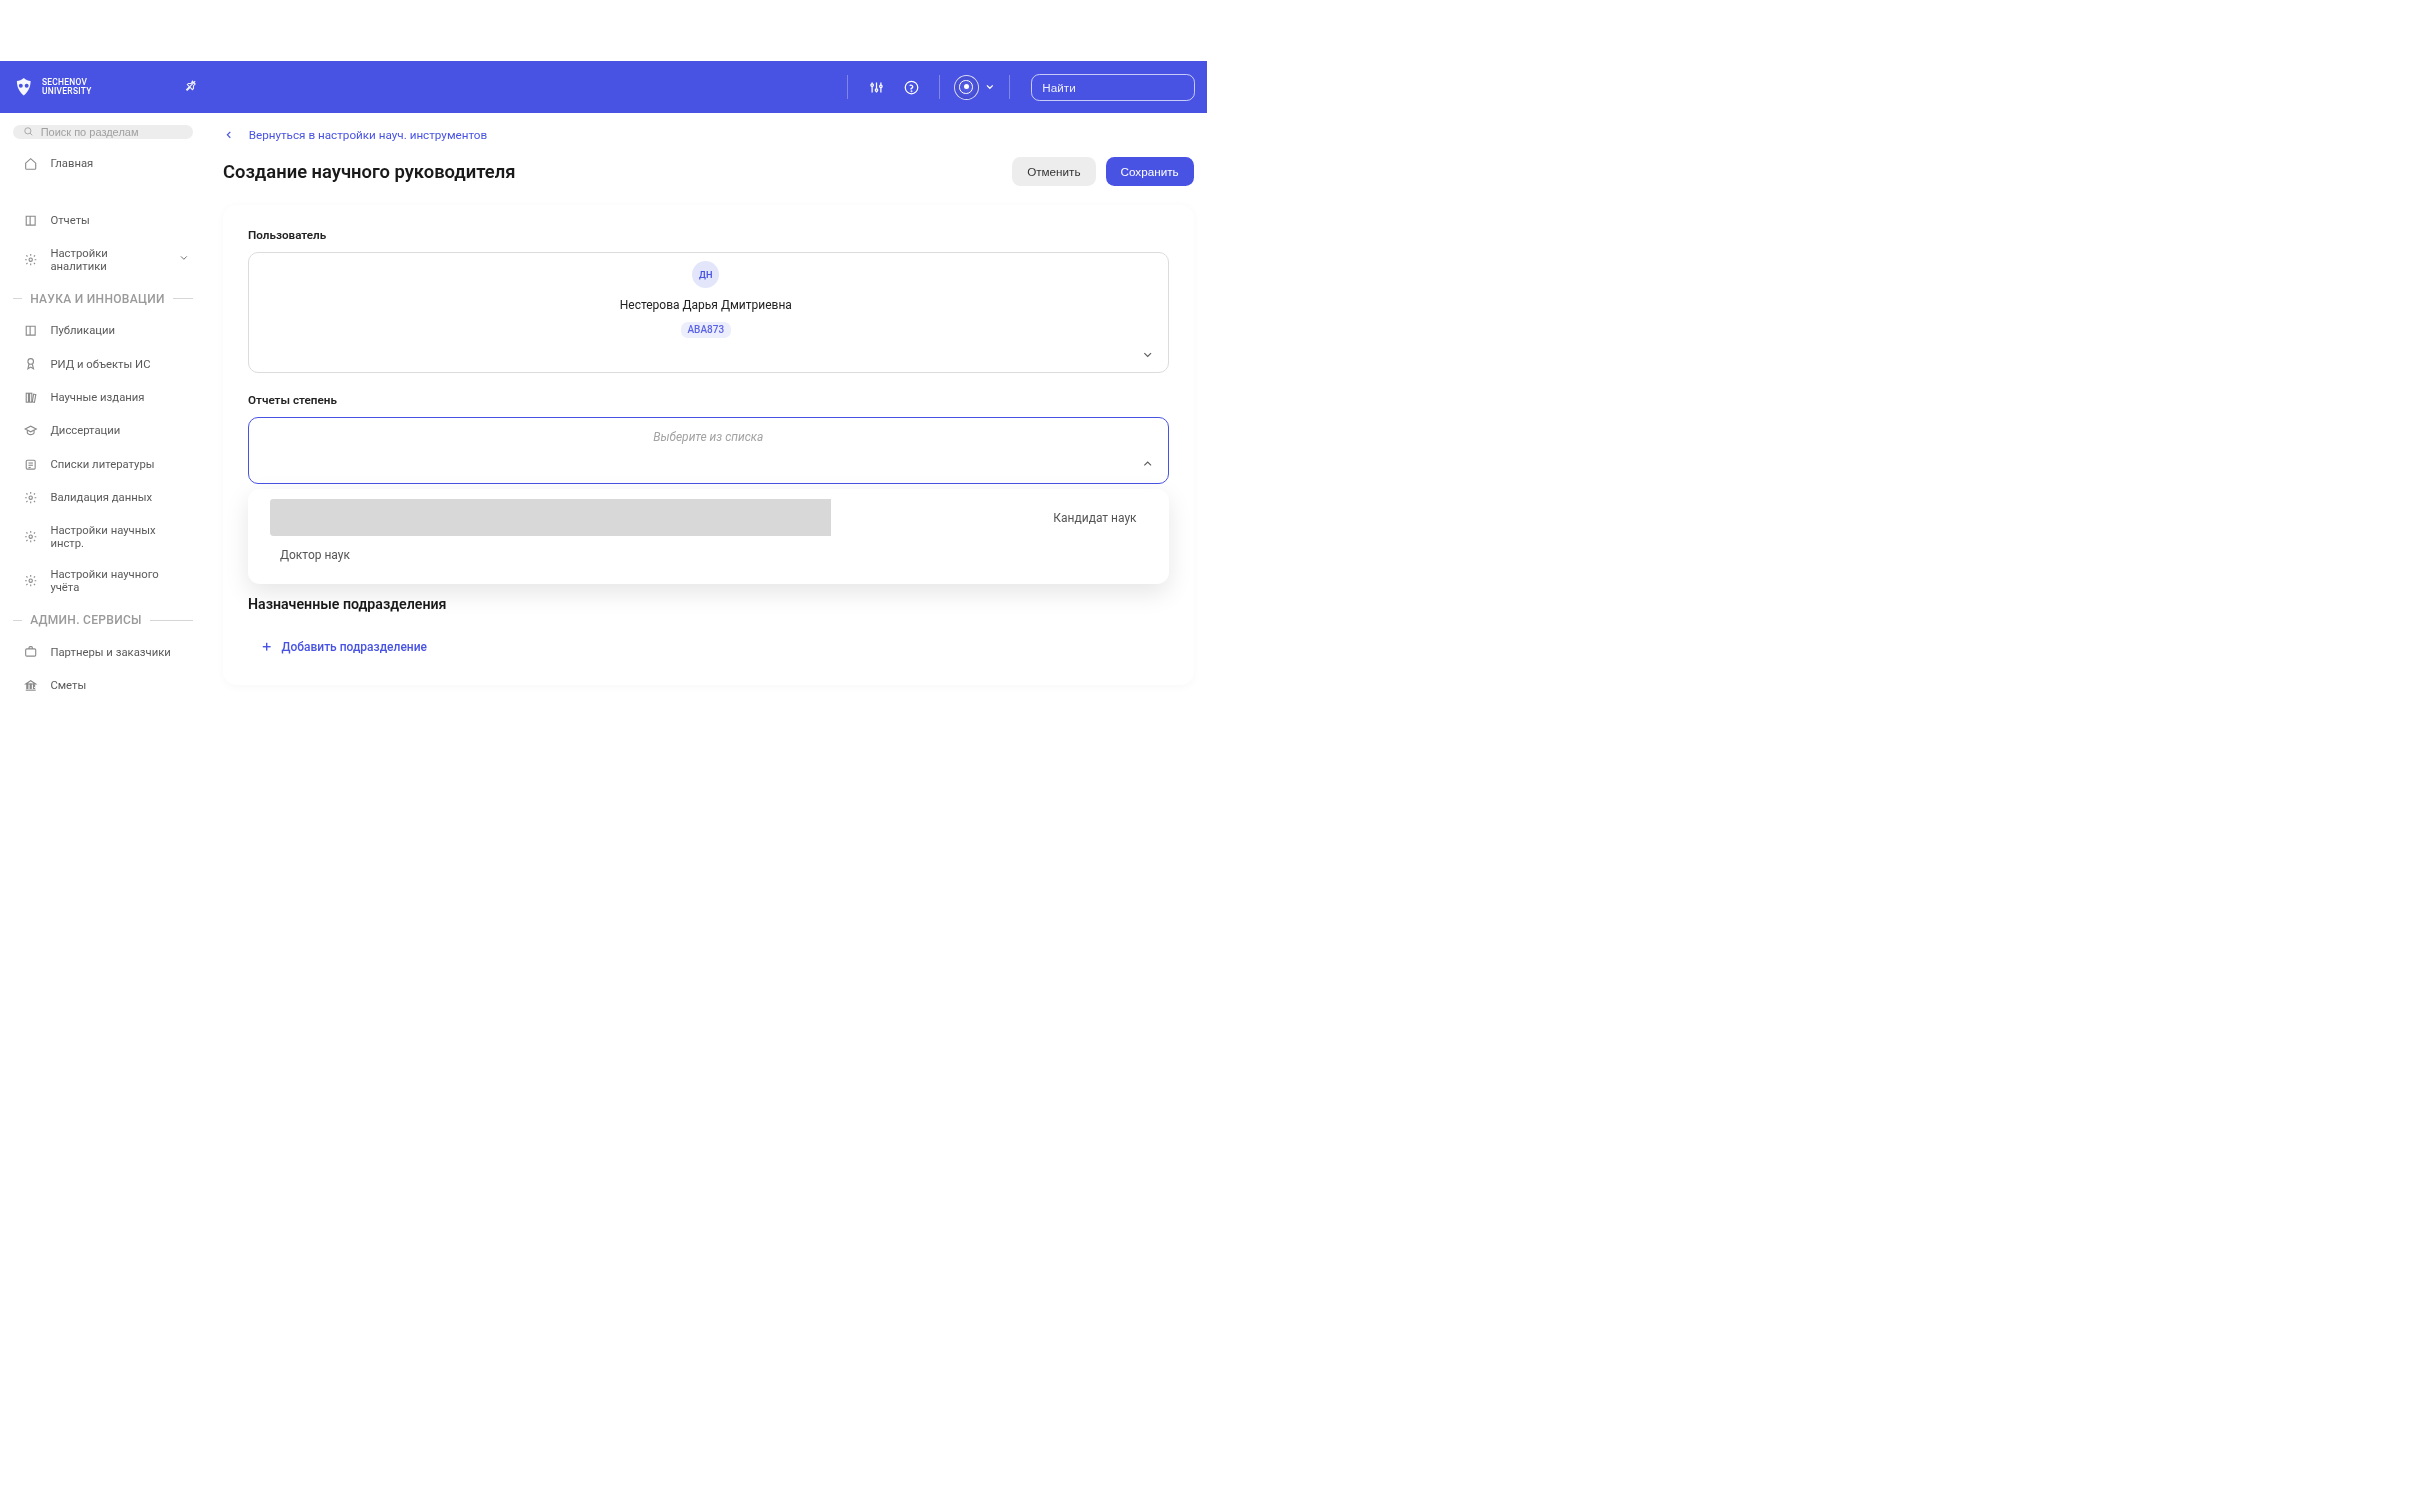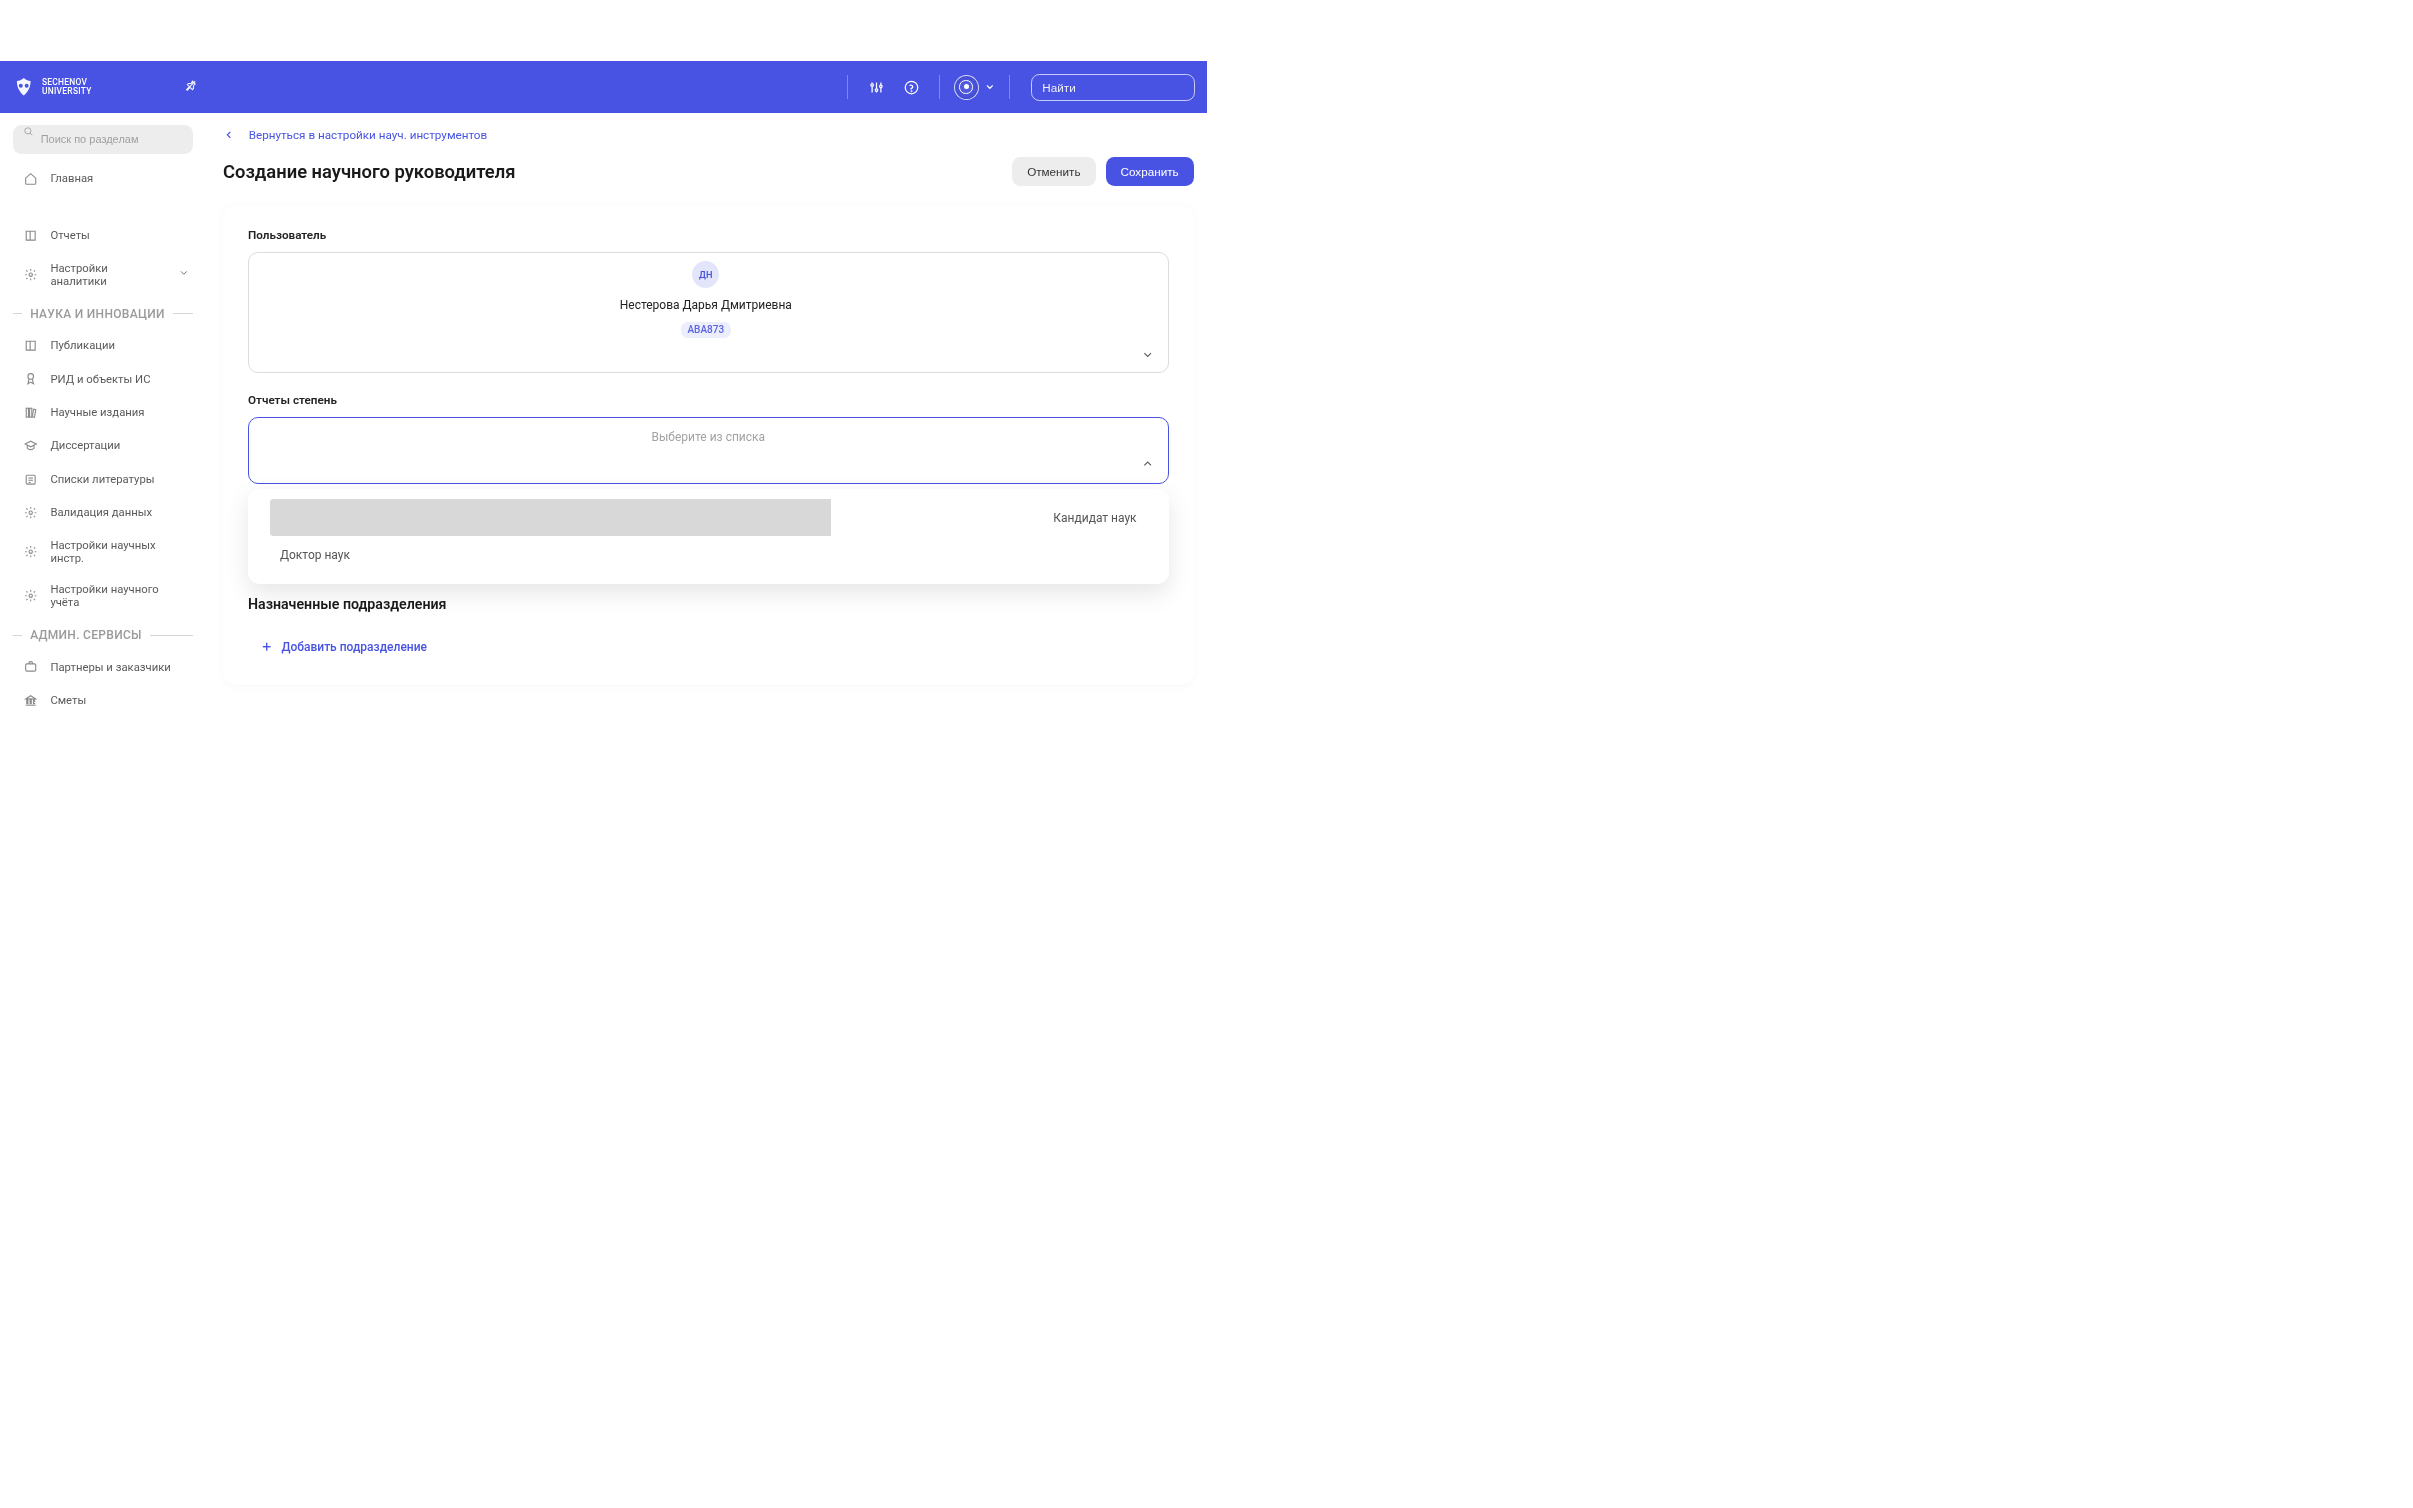--- a/index.html
+++ b/index.html
@@ -36,21 +36,21 @@
     margin-left: 8.4px;
   }
   .search-global input {
     flex: 1; background: transparent; border: none; outline: none; color: #fff; font-size: 11.7px;
   }
   .search-global input::placeholder { color: rgba(255,255,255,0.9); }
 
   .body-wrap { display: flex; height: calc(100% - 107px); }
   .sidebar { width: 206px; padding: 11.7px 6.7px 0 6.7px; overflow: hidden; }
   .sidebar-search {
-    height: 29px; background: #ededed; border-radius: 8.4px; display: flex; 
+    height: 14px; background: #ededed; border-radius: 8.4px; display: flex; 
     padding: 0 10px; gap: 6.7px; color: #999;
     margin: 0 6.7px 8.4px 6.7px;
   }
   .sidebar-search input { flex:1; border:none; background:transparent; outline:none; font-size:11px; }
   .sidebar-search input::placeholder { color:#a0a0a0; }
   .side-item {
     display: flex; align-items: center; gap: 11.7px; padding: 9.2px 10px 9.2px 17px;
     color: #5a5a5a; font-size: 11.3px; cursor: pointer;
   }
   .side-item .icon { width: 15px; height: 15px; color: #8a8a8a; flex-shrink:0; display:flex;align-items:center;justify-content:center; }
@@ -70,21 +70,21 @@
   .btn { height: 29px; padding: 12px 15px; border-radius: 8.4px; font-size: 11.7px; font-weight: 500; cursor: pointer; display:flex; align-items:center; border:none;}
   .btn-secondary { background: #ededed; color: #333; }
   .btn-primary { background: #4853e4; color: #fff; }
 
   .card { background: #fff; border-radius: 13.4px; padding: 23.5px 25px 28.5px 25px; margin-top: 18.4px; box-shadow: 0 1.7px 8.4px rgba(0,0,0,0.03); }
   .field-label { font-size: 11.7px; font-weight: 600; color: #222; margin-bottom: 10px; }
   .select-box {
     border: 0.8px solid #dcdcdc; border-radius: 10px; padding: 7.5px 13.4px 7.5px 8.4px;
     display: flex; align-items: center; gap: 10px; cursor: pointer; flex-direction: column;
   }
-  .select-box.open { border: 0.8px solid #4853e4; }
+  .select-box.open { border: 0.8px solid #4853e4; font-style: italic; }
   .user-badge { width: 27px; height: 27px; border-radius: 50%; background: #e3e6fa; color: #4853e4; font-size: 9.2px; font-weight: 600; display:flex; align-items:center; justify-content:center; }
   .user-name { font-size: 12px; color: #222; }
   .user-code { background: #eceefb; color: #5b64e6; font-size: 10px; font-weight: 500; padding: 2.5px 6.7px; border-radius: 6.7px; }
   .chev-down { margin-left: auto; color: #5a5a5a; }
 
   .gap { height: 20px; }
   .select-placeholder { color: #a3a3a3; font-size: 12px; padding: 3.4px 3.4px; }
   .dropdown {
     margin-top: 5px; border-radius: 11.7px; box-shadow: 0 8.4px 25px rgba(0,0,0,0.10); background:#fff;
     padding: 10px 22px 10px 22px; position: relative; z-index: 5;

